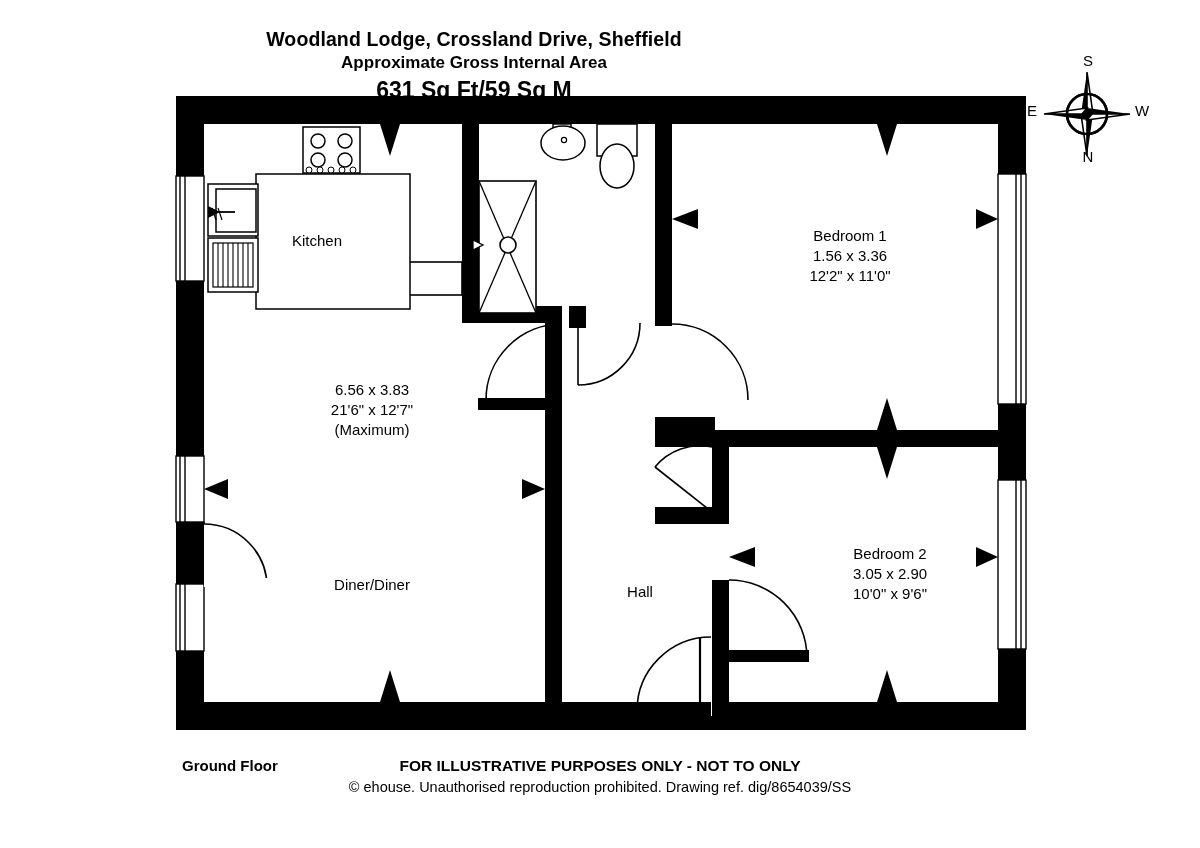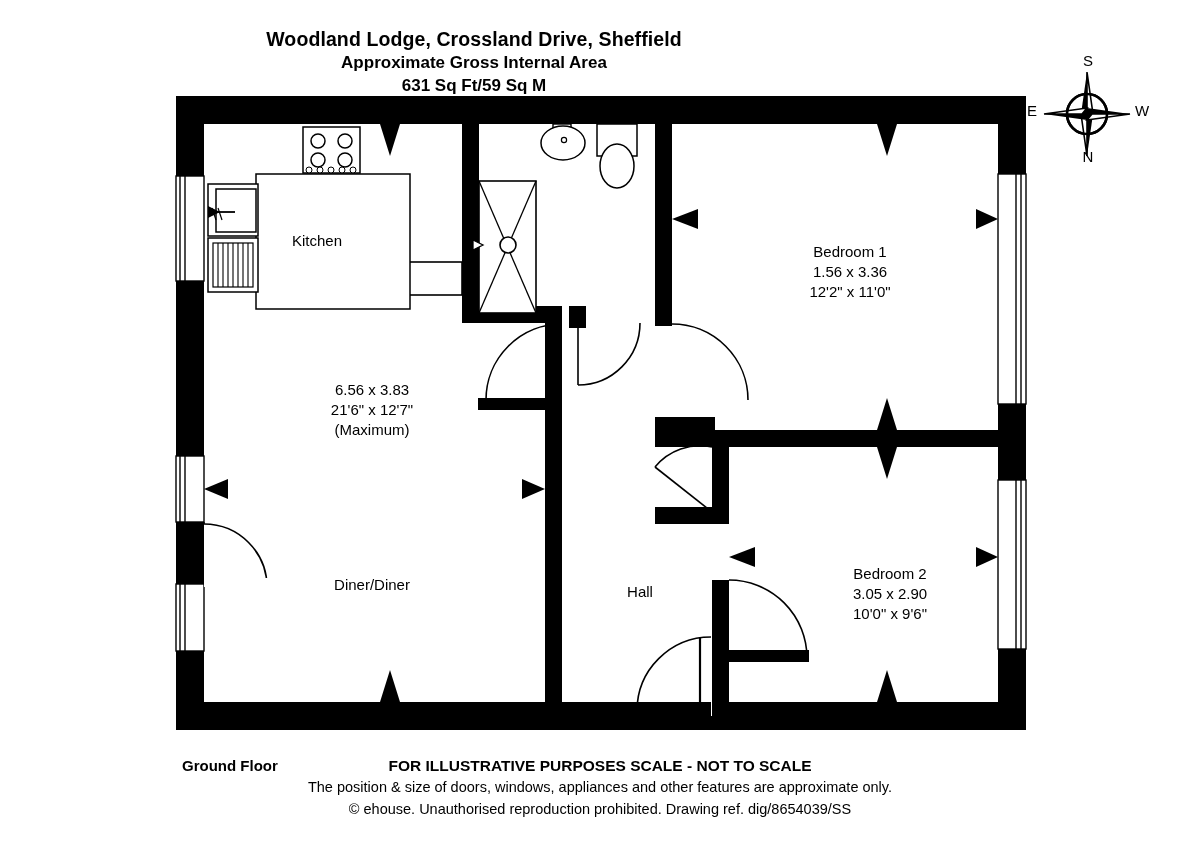--- a/index.html
+++ b/index.html
@@ -31,21 +31,21 @@
     width: 948px;
     text-align: center;
     padding-top: 26px;
   }
   .header .title-line {
     font-weight: bold;
     line-height: 1.35;
   }
   .title-1 { font-size: 19.5px; letter-spacing: 0.1px; }
   .title-2 { font-size: 17px; }
-  .title-3 { font-size: 17px; }
+  .title-3 { font-size: 23px; }
 
   
   .compass {
     position: absolute;
     left: 1022px;
     top: 54px;
     width: 130px;
     height: 120px;
   }
 
@@ -69,22 +69,22 @@
   }
   .room-label .nm { display: block; }
   .room-label .dm { display: block; }
   .room-label .df { display: block; }
   .room-label .mx { display: block; }
 
   #label-kitchen   { left: 246px; top: 231px; width: 142px; }
   #label-lounge    { left: 252px; top: 380px; width: 240px; }
   #label-lounge-nm { left: 252px; top: 575px; width: 240px; }
   #label-hall      { left: 580px; top: 582px; width: 120px; }
-  #label-bed1      { left: 730px; top: 242px; width: 240px; }
-  #label-bed2      { left: 770px; top: 564px; width: 240px; }
+  #label-bed1      { left: 730px; top: 226px; width: 240px; }
+  #label-bed2      { left: 770px; top: 544px; width: 240px; }
 
   
   .footer-ground {
     position: absolute;
     left: 176px;
     top: 757px;
     font-size: 15px;
     font-weight: bold;
     margin-left: 6px;
   }
@@ -370,18 +370,17 @@
 
   <div class="room-label" id="label-bed2">
     <span class="nm">Bedroom 2</span>
     <span class="dm">3.05 x 2.90</span>
     <span class="df">10'0" x 9'6"</span>
   </div>
 
   <div class="footer-ground">Ground Floor</div>
 
   <div class="footer-block">
-    <div class="footer-line-1">FOR ILLUSTRATIVE PURPOSES SCALE - NOT TO SCALE</div>
-    <div class="footer-line-2">The position &amp; size of doors, windows, appliances and other features are approximate only.</div>
+    <div class="footer-line-1">FOR ILLUSTRATIVE PURPOSES ONLY - NOT TO ONLY</div>
     <div class="footer-line-3">© ehouse. Unauthorised reproduction prohibited. Drawing ref. dig/8654039/SS</div>
   </div>
 
 </div>
 
 </body></html>

